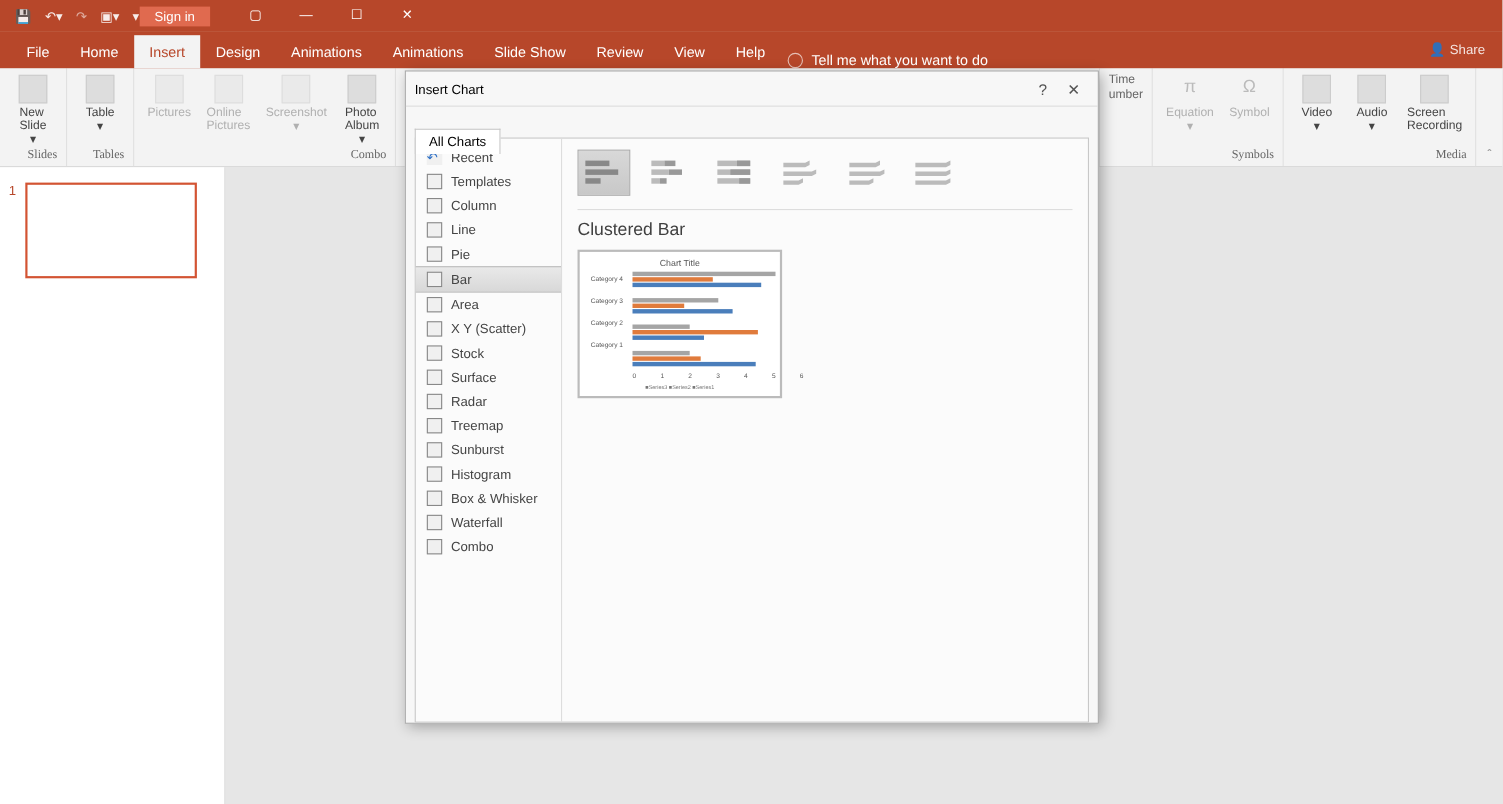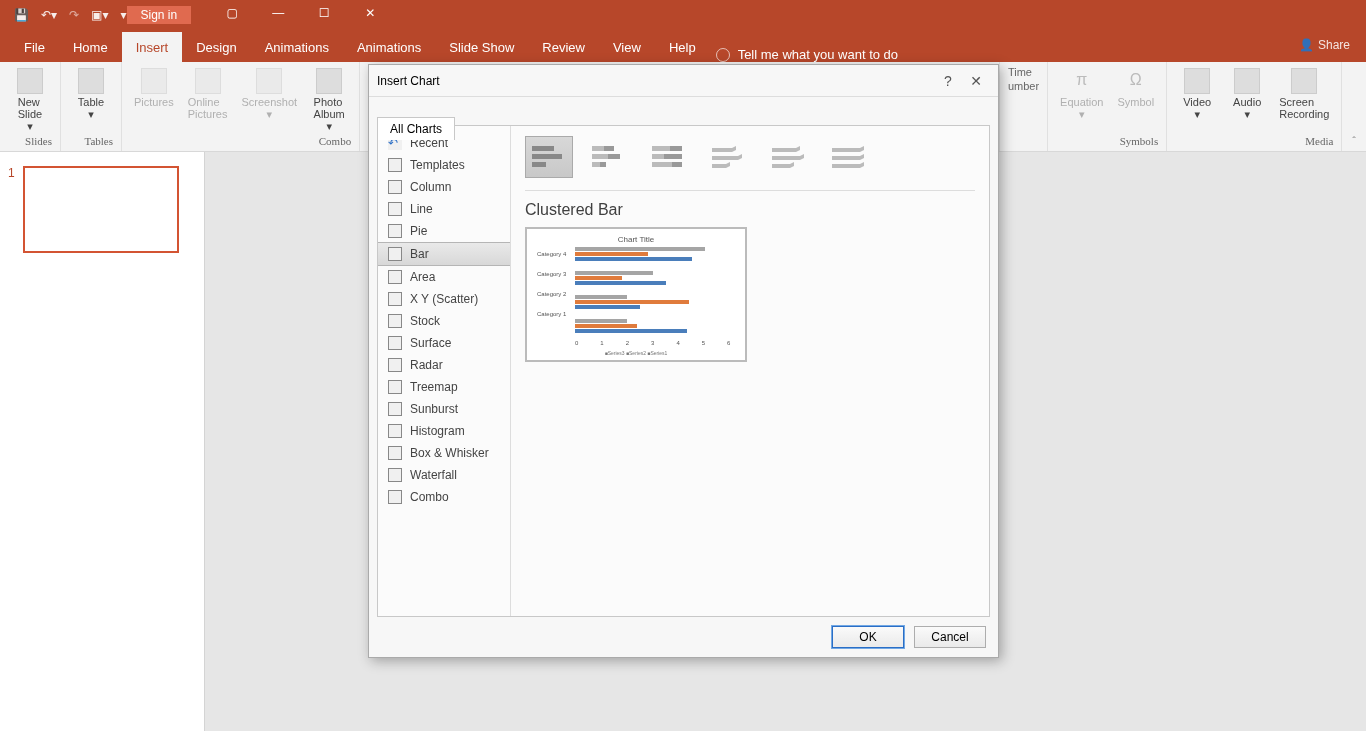--- a/index.html
+++ b/index.html
@@ -54,21 +54,21 @@
 .catlist .cat.sel { background: linear-gradient(#e9e9e9,#d8d8d8); border: 1px solid #b5b5b5; border-left:none; border-right:none; }
 .catlist .ci { width: 14px; height: 14px; border: 1px solid #888; background: #f0f0f0; display:inline-block; }
 .catlist .ci.recent { border:none; color:#2a6ec6; }
 
 .catcontent { flex: 1; padding: 10px 14px; }
 .subtypes { display: flex; gap: 12px; padding-bottom: 12px; border-bottom: 1px solid #ddd; }
 .st { width: 48px; height: 42px; border: 1px solid transparent; display:flex; align-items:center; justify-content:center; }
 .st.sel { background: linear-gradient(#d8d8d8,#c8c8c8); border-color: #aaa; }
 .st svg { display:block; }
 .charttitle { font-size: 16px; color: #404040; margin: 10px 0 8px; }
-.preview { width: 222px; height: 135px; border: 2px solid #bbb; background: #fff; padding: 6px; position:relative; font-size:6px; color:#555;}
+.preview { width: 186px; height: 135px; border: 2px solid #bbb; background: #fff; padding: 6px; position:relative; font-size:6px; color:#555;}
 .preview .pt { text-align:center; font-size:8px; }
 .preview .cats { position:absolute; left:10px; top:22px; display:flex; flex-direction:column; gap:14px; }
 .preview .bars { position:absolute; left:48px; top:18px; width:160px; }
 .preview .bgrp { height:20px; margin-bottom:4px; display:flex; flex-direction:column; gap:1px; }
 .preview .bar { height:4px; }
 .preview .b1 { background:#a5a5a5; }
 .preview .b2 { background:#e07b3c; }
 .preview .b3 { background:#4a7ebb; }
 .preview .leg { position:absolute; bottom:4px; left:0; right:0; text-align:center; font-size:5px; color:#777;}
 .preview .xax { position:absolute; bottom:14px; left:48px; font-size:6px; display:flex; gap:22px;}
@@ -369,17 +369,13 @@
             <span>2</span>
             <span>3</span>
             <span>4</span>
             <span>5</span>
             <span>6</span>
         </div>
         <div class="leg">■Series3 ■Series2 ■Series1</div>
       </div>
     </div>
   </div>
-  <div class="dlgfoot">
-    <button class="ok">OK</button>
-    <button>Cancel</button>
-  </div>
 </div>
 
 </body></html>

